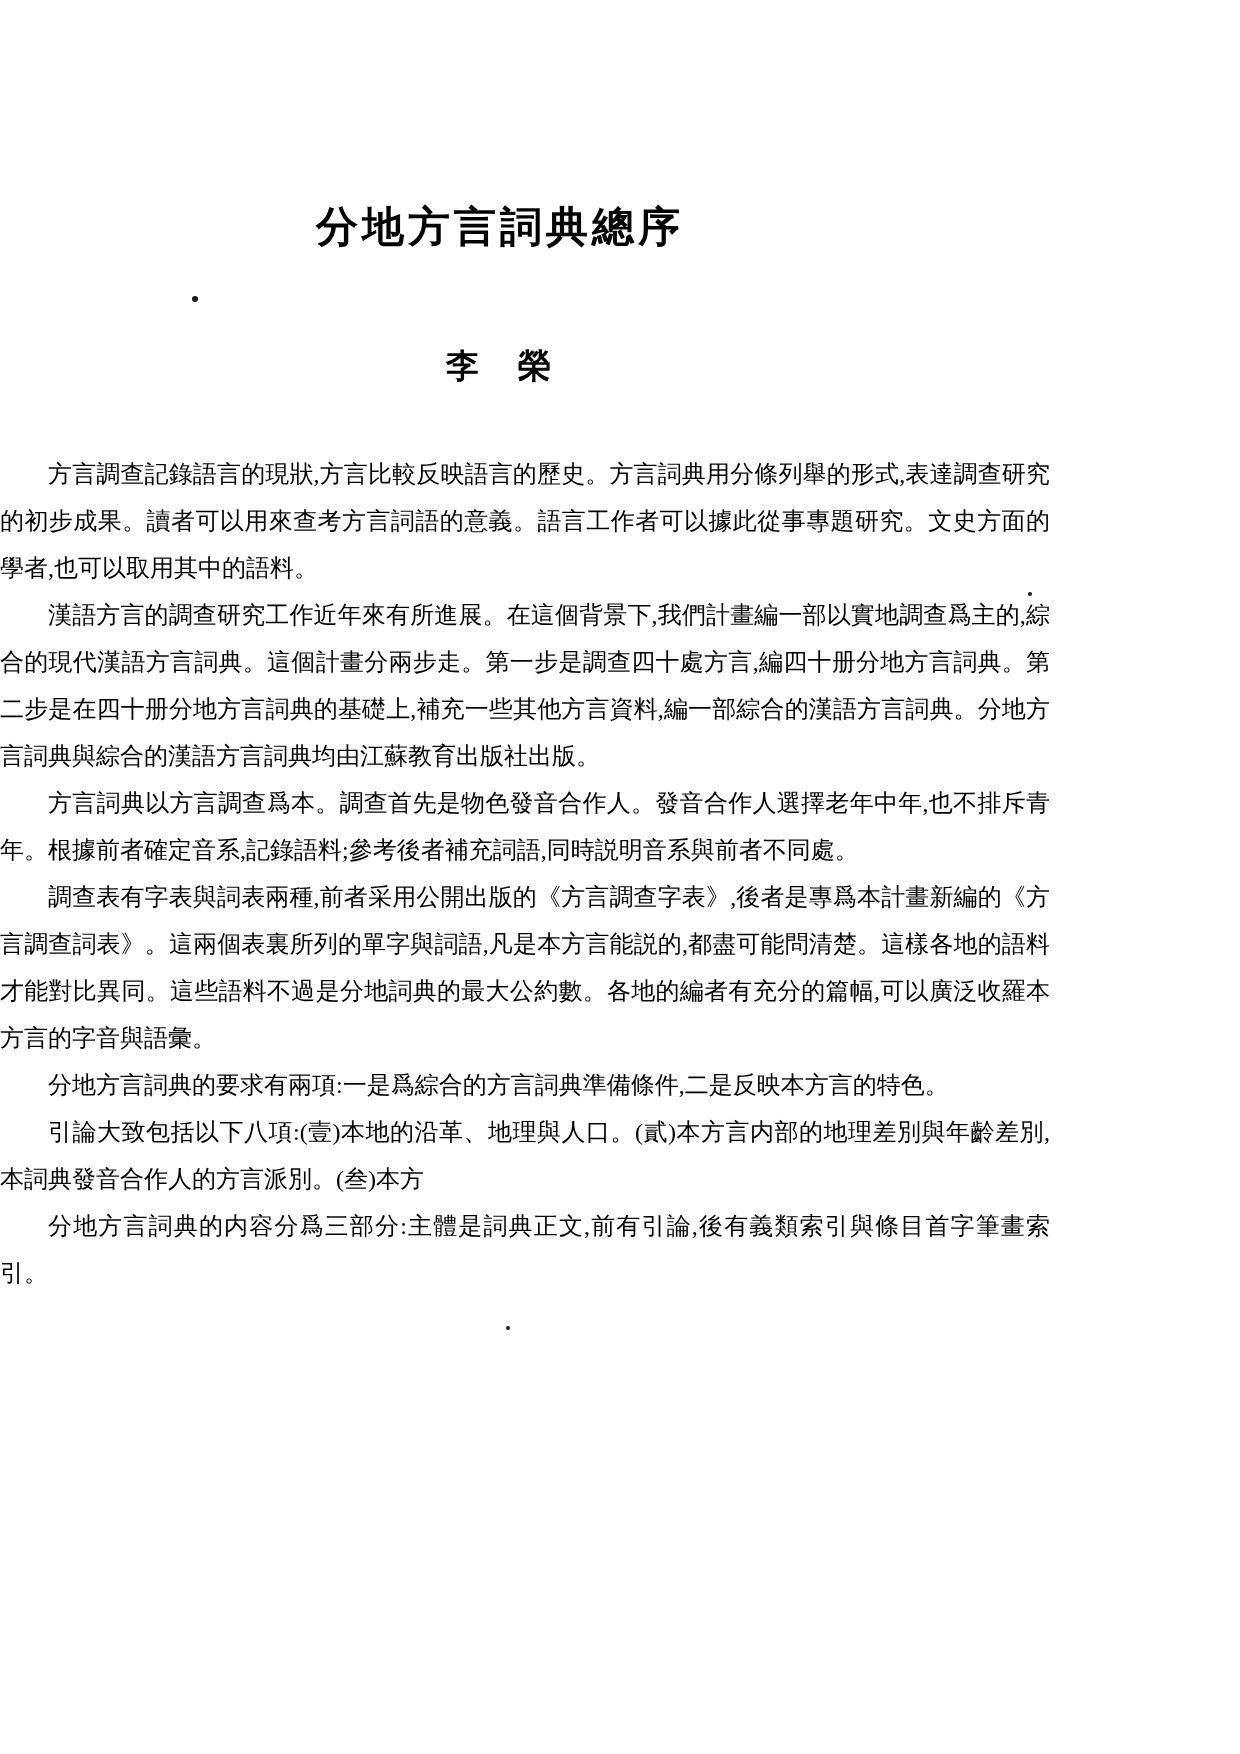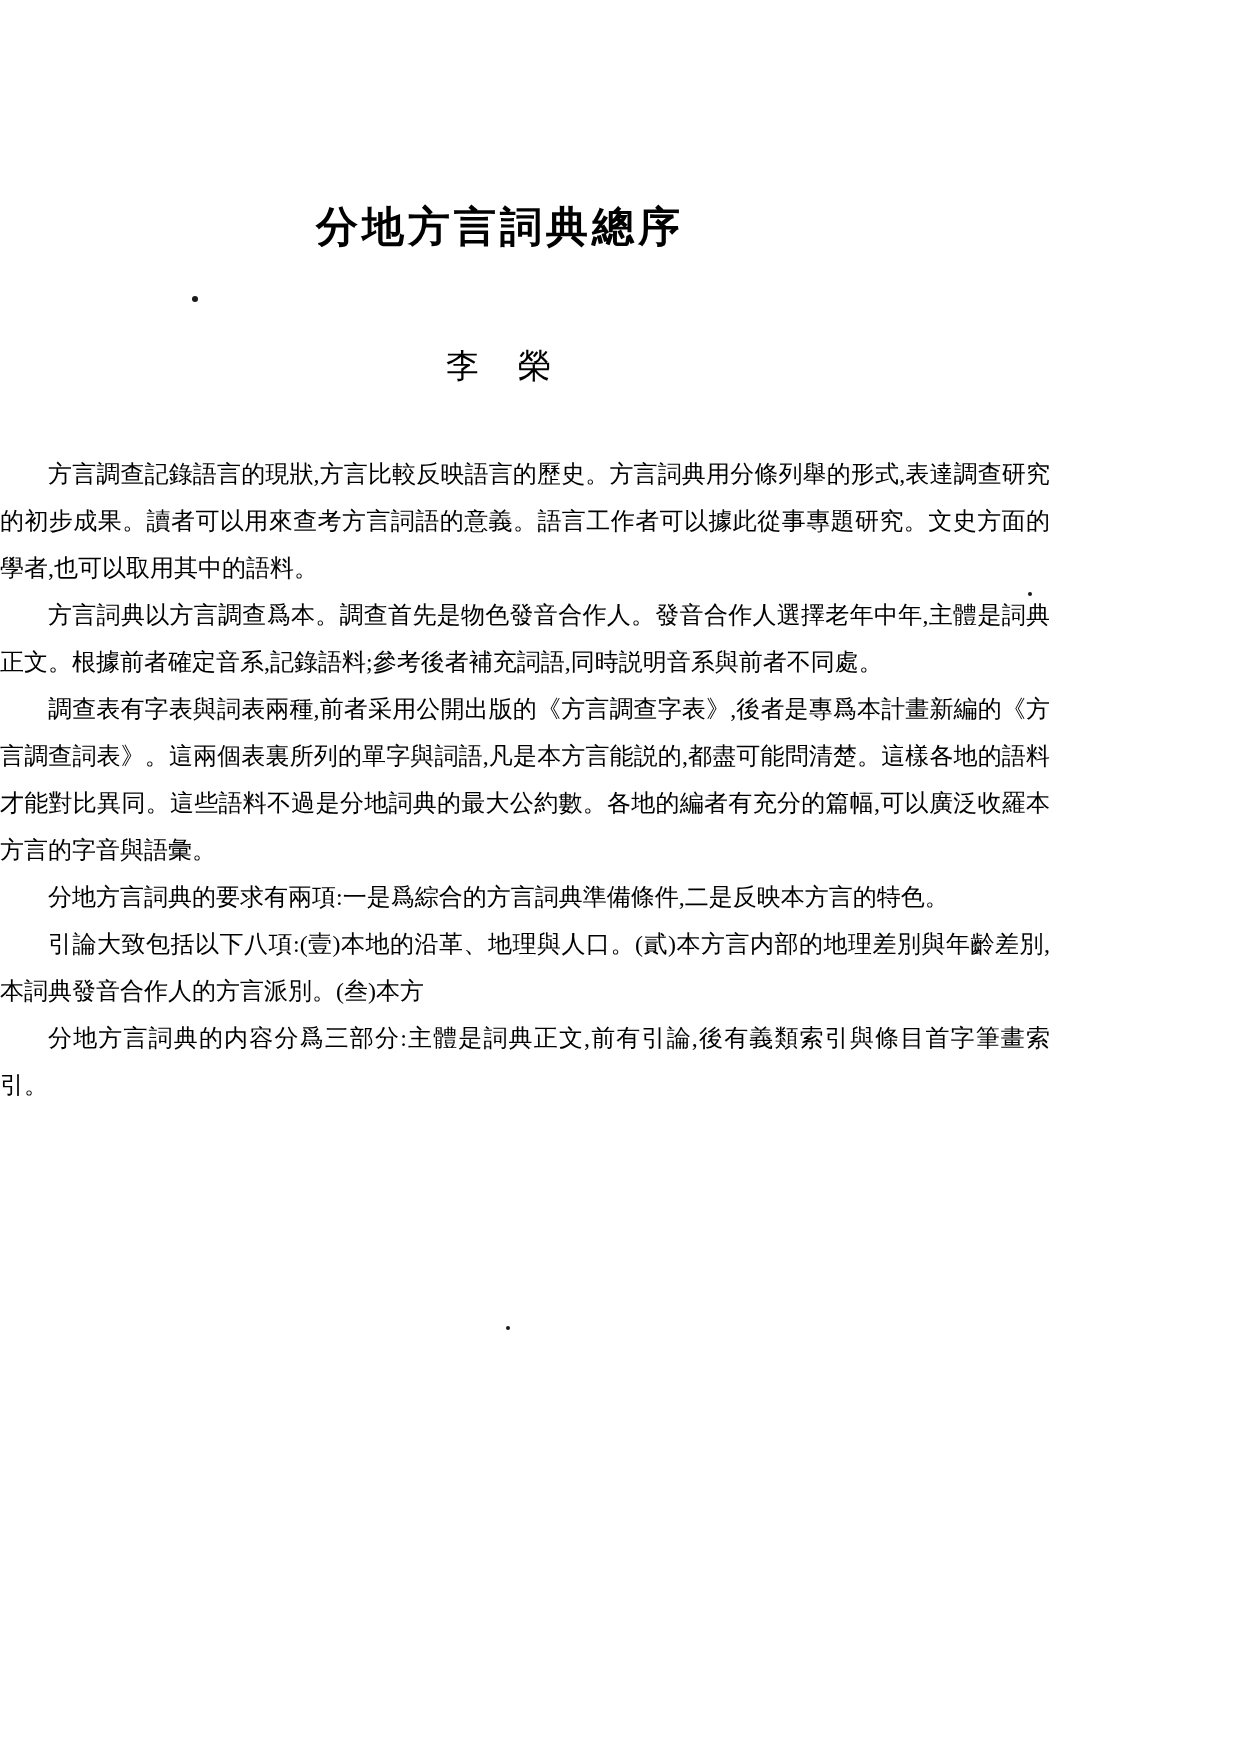--- a/index.html
+++ b/index.html
@@ -29,21 +29,21 @@
     font-size: 42px;
     line-height: 1;
     font-weight: 700;
     letter-spacing: 4px;
   }
   .author {
     margin-top: 102px;
     text-align: center;
     font-size: 33px;
     line-height: 1;
-    font-weight: 400;
+    font-weight: 700;
     letter-spacing: 3px;
   }
   .body-text {
     width: 1050px;
     margin: 68px auto 0 auto;
     font-size: 24px;
     line-height: 47px;
     text-align: justify;
     text-justify: inter-ideograph;
   }
@@ -66,21 +66,22 @@
 <body>
 
 <main class="page">
 
   <h1 class="title">分地方言詞典總序</h1>
 
   <div class="author">李　榮</div>
 
   <section class="body-text">
     <p>方言調查記錄語言的現狀,方言比較反映語言的歷史。方言詞典用分條列舉的形式,表達調查研究的初步成果。讀者可以用來查考方言詞語的意義。語言工作者可以據此從事專題研究。文史方面的學者,也可以取用其中的語料。</p>
-    <p>方言詞典以方言調查爲本。調查首先是物色發音合作人。發音合作人選擇老年中年,主體是詞典正文。根據前者確定音系,記錄語料;參考後者補充詞語,同時説明音系與前者不同處。</p>
+    <p>漢語方言的調查研究工作近年來有所進展。在這個背景下,我們計畫編一部以實地調查爲主的,綜合的現代漢語方言詞典。這個計畫分兩步走。第一步是調查四十處方言,編四十册分地方言詞典。第二步是在四十册分地方言詞典的基礎上,補充一些其他方言資料,編一部綜合的漢語方言詞典。分地方言詞典與綜合的漢語方言詞典均由江蘇教育出版社出版。</p>
+    <p>方言詞典以方言調查爲本。調查首先是物色發音合作人。發音合作人選擇老年中年,也不排斥青年。根據前者確定音系,記錄語料;參考後者補充詞語,同時説明音系與前者不同處。</p>
     <p>調查表有字表與詞表兩種,前者采用公開出版的《方言調查字表》,後者是專爲本計畫新編的《方言調查詞表》。這兩個表裏所列的單字與詞語,凡是本方言能説的,都盡可能問清楚。這樣各地的語料才能對比異同。這些語料不過是分地詞典的最大公約數。各地的編者有充分的篇幅,可以廣泛收羅本方言的字音與語彙。</p>
     <p>分地方言詞典的要求有兩項:一是爲綜合的方言詞典準備條件,二是反映本方言的特色。</p>
     <p>引論大致包括以下八項:(壹)本地的沿革、地理與人口。(貳)本方言内部的地理差別與年齡差別,本詞典發音合作人的方言派別。(叁)本方</p>
     <p>分地方言詞典的内容分爲三部分:主體是詞典正文,前有引論,後有義類索引與條目首字筆畫索引。</p>
   </section>
 
   <span class="speck speck-1"></span>
   <span class="speck speck-2"></span>
   <span class="speck speck-3"></span>
 

